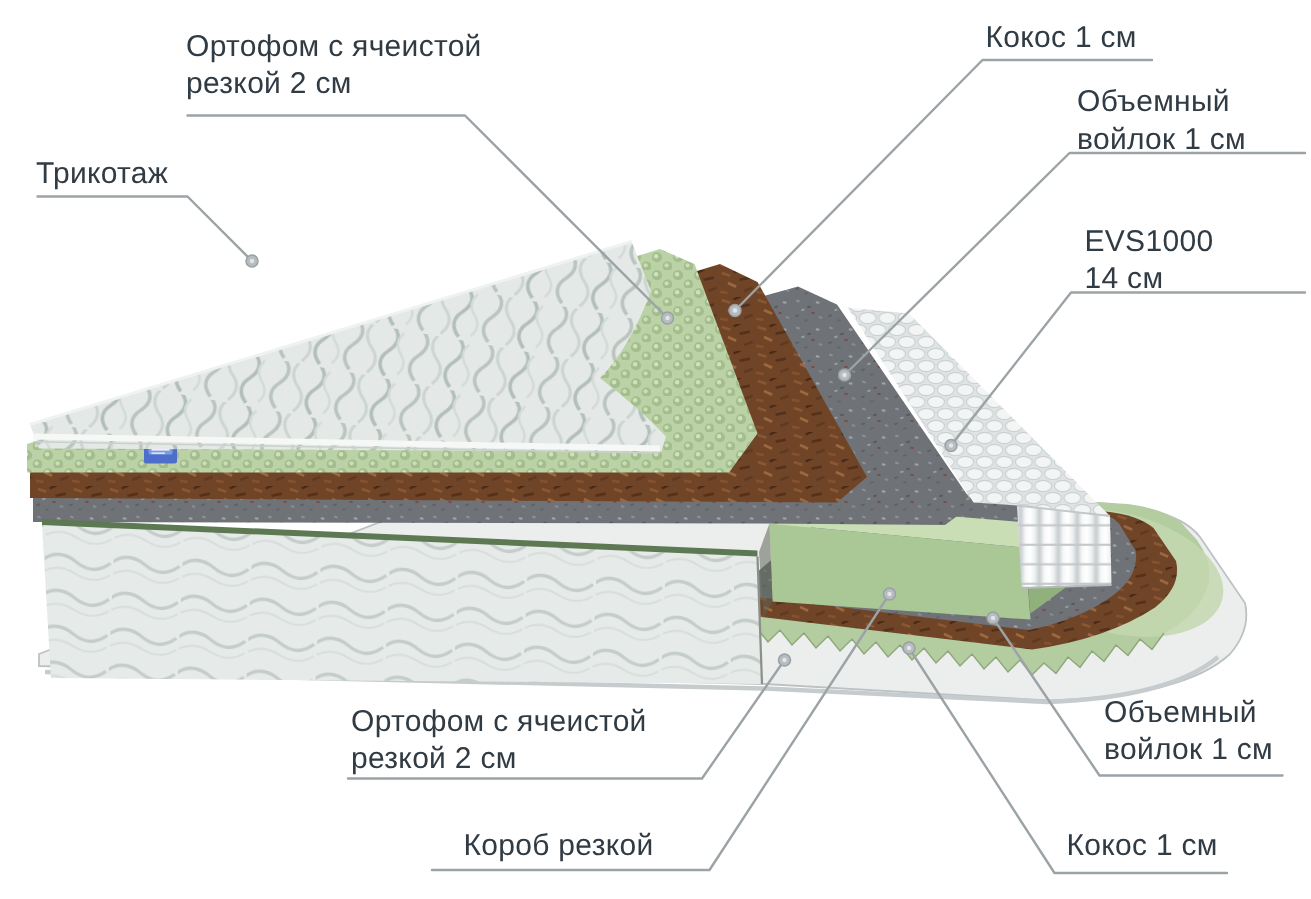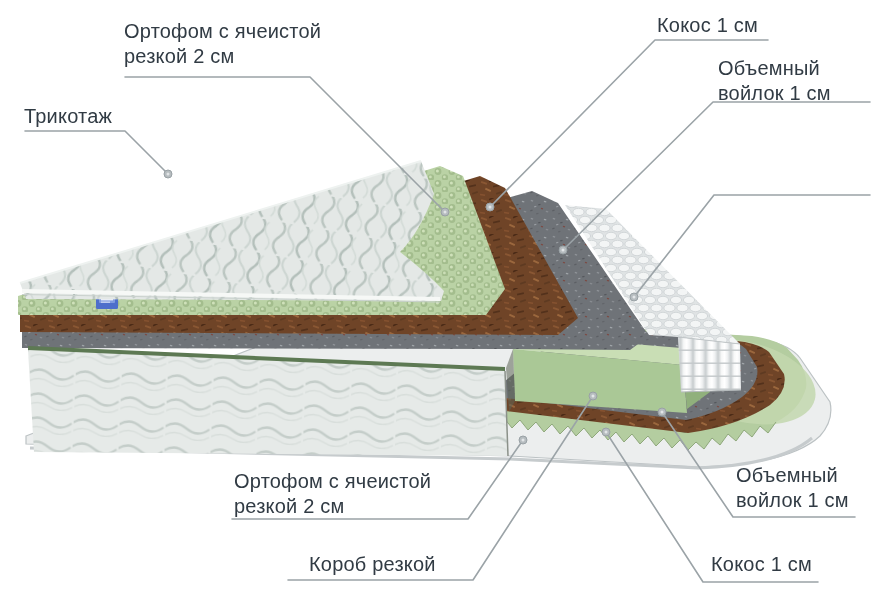--- a/index.html
+++ b/index.html
@@ -187,20 +187,24 @@
   <div class="lbl" style="left:24px;top:104px;text-align:center;">
     <span>Трикотаж</span>
   </div>
   <div class="lbl" style="left:657px;top:13px;">
     <span>Кокос 1 см</span>
   </div>
   <div class="lbl" style="left:718px;top:56px;">
     <span>Объемный</span>
     <span>войлок 1 см</span>
   </div>
+  <div class="lbl" style="left:723px;top:149px;">
+    <span>EVS1000</span>
+    <span>14 см</span>
+  </div>
   <div class="lbl" style="left:234px;top:469px;">
     <span>Ортофом с ячеистой</span>
     <span>резкой 2 см</span>
   </div>
   <div class="lbl" style="left:309px;top:552px;">
     <span>Короб резкой</span>
   </div>
   <div class="lbl" style="left:736px;top:463px;">
     <span>Объемный</span>
     <span>войлок 1 см</span>

